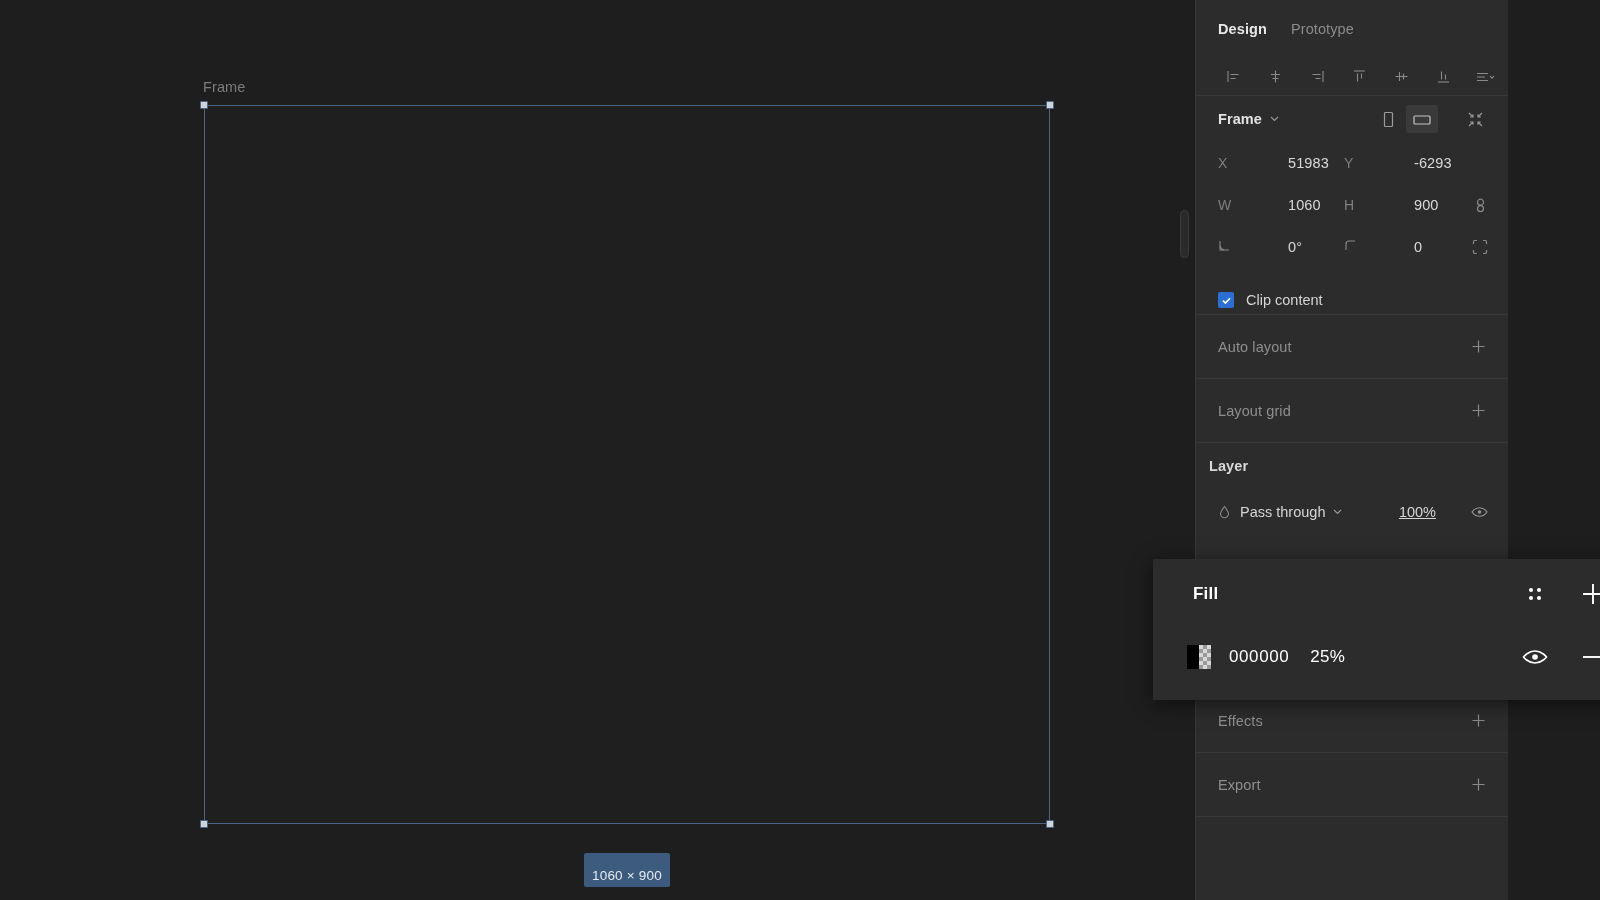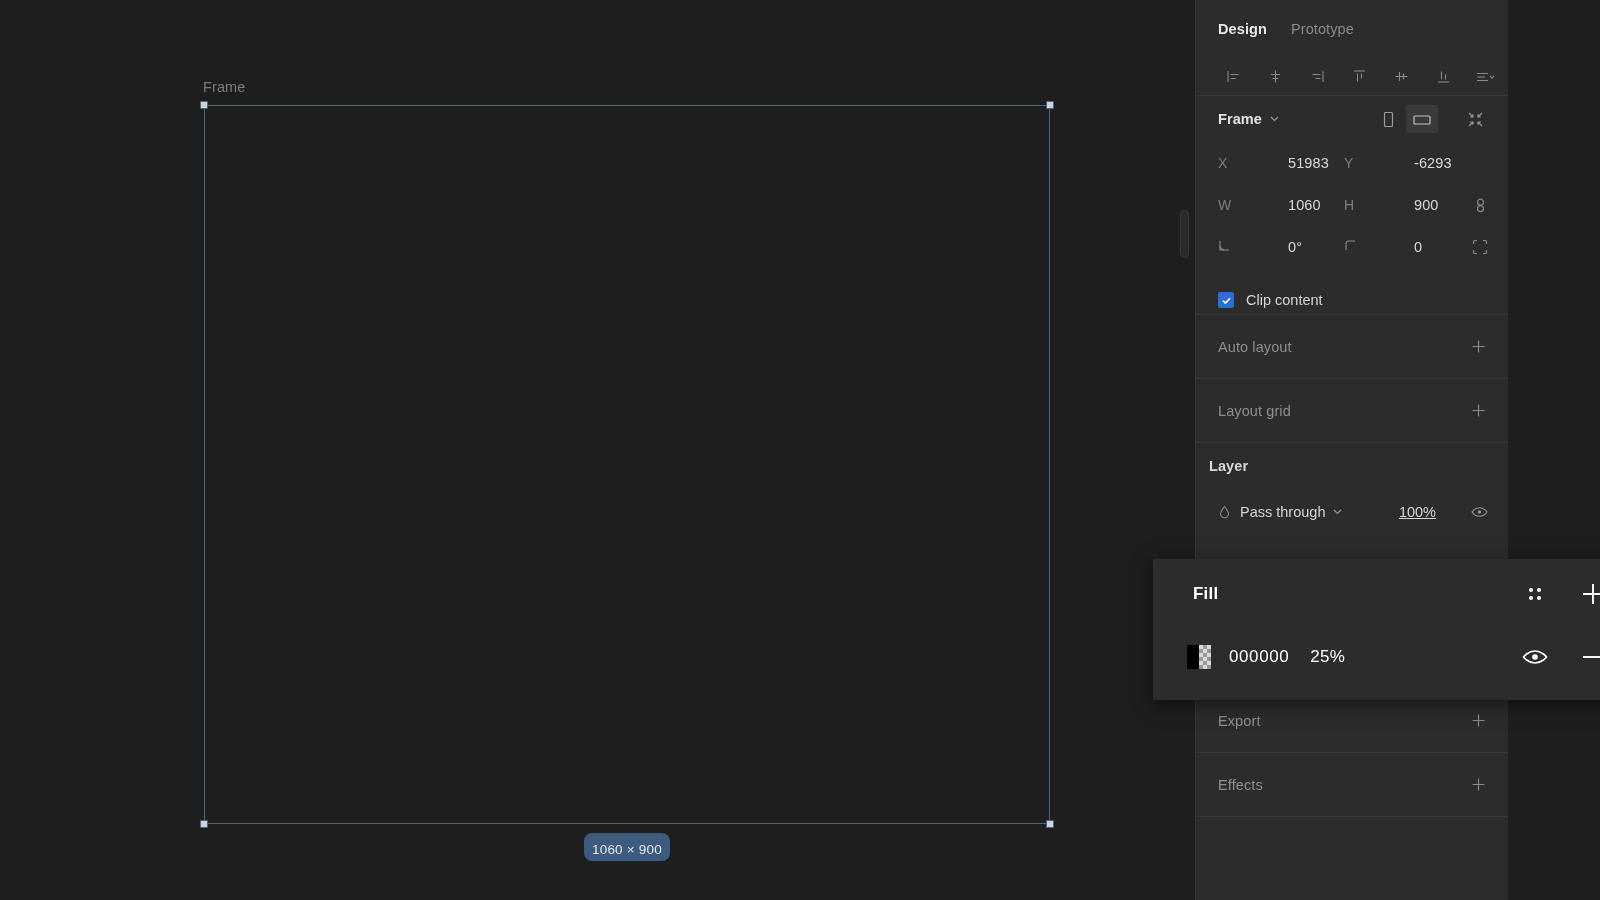--- a/index.html
+++ b/index.html
@@ -32,24 +32,24 @@
     position:absolute; width:8px; height:8px;
     background:#cfd4da; border:1px solid #4a6585;
     border-radius:1px;
   }
   .h-tl { left:200px; top:101px; }
   .h-tr { left:1046px; top:101px; }
   .h-bl { left:200px; top:820px; }
   .h-br { left:1046px; top:820px; }
 
   #dim-badge {
-    position:absolute; left:584px; top:833px;
+    position:absolute; left:584px; top:853px;
     background:#3c5b7e; color:#e6ebf0;
-    font-size:13.5px; padding:9px 8px 4px 8px;
-    border-radius:8px; white-space:nowrap;
+    font-size:13.5px; padding:15px 8px 4px 8px;
+    border-radius:2px; white-space:nowrap;
     letter-spacing:.2px;
   }
 
   
   #right-panel {
     position:absolute; right:0; top:0; width:405px; height:900px;
     background:#1e1e1e;
   }
   #panel-inner {
     position:absolute; left:0; top:0; width:313px; height:900px;
@@ -394,30 +394,30 @@
     <div class="simple-section" style="border-top:1px solid #383838;">
       <span class="simple-title">Stroke</span>
       <span class="plus-btn">
         <svg width="15" height="15" viewBox="0 0 15 15">
             <path d="M7.5 1.5v12M1.5 7.5h12" stroke="#8a8a8a" stroke-width="1.2"></path>
           </svg>
       </span>
     </div>
 
     <div class="simple-section">
+      <span class="simple-title">Effects</span>
+      <span class="plus-btn">
+        <svg width="15" height="15" viewBox="0 0 15 15">
+            <path d="M7.5 1.5v12M1.5 7.5h12" stroke="#8a8a8a" stroke-width="1.2"></path>
+          </svg>
+      </span>
+    </div>
+
+    <div class="simple-section">
       <span class="simple-title">Export</span>
-      <span class="plus-btn">
-        <svg width="15" height="15" viewBox="0 0 15 15">
-            <path d="M7.5 1.5v12M1.5 7.5h12" stroke="#8a8a8a" stroke-width="1.2"></path>
-          </svg>
-      </span>
-    </div>
-
-    <div class="simple-section">
-      <span class="simple-title">Effects</span>
       <span class="plus-btn">
         <svg width="15" height="15" viewBox="0 0 15 15">
             <path d="M7.5 1.5v12M1.5 7.5h12" stroke="#8a8a8a" stroke-width="1.2"></path>
           </svg>
       </span>
     </div>
 
   </div>
 </div>
 

